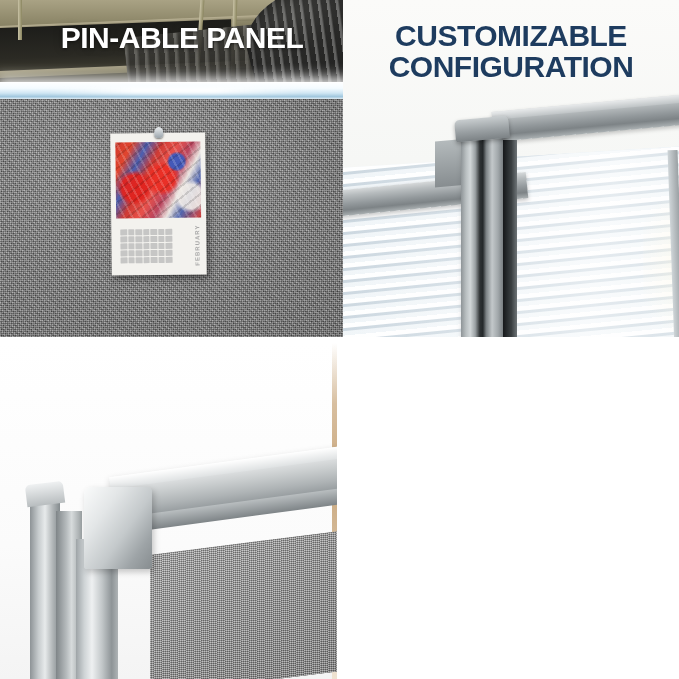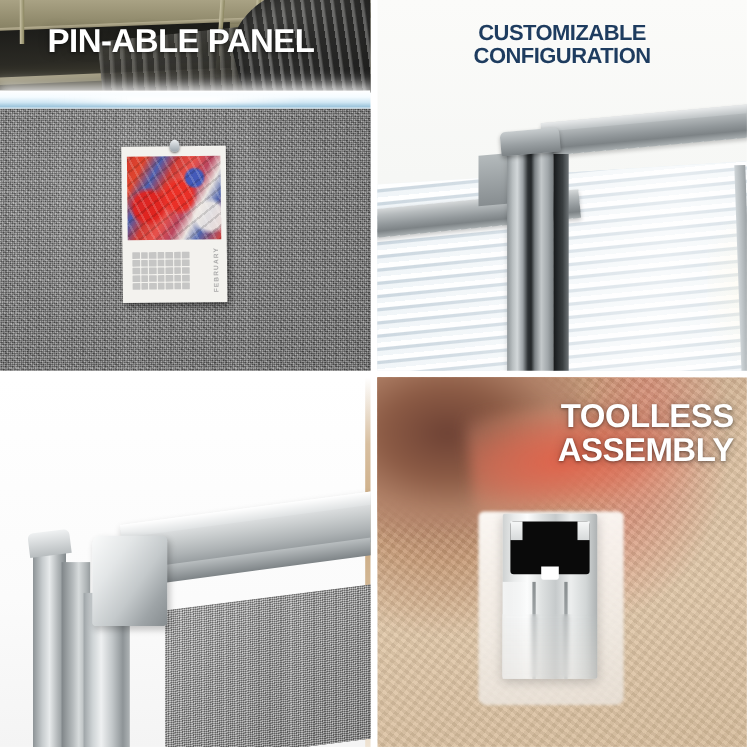--- a/index.html
+++ b/index.html
@@ -20,21 +20,21 @@
     width: 679px;
     height: 679px;
     background: #ffffff;
   }
 
   .quad {
     position: absolute;
     overflow: hidden;
     background: #ffffff;
   }
-  .q-tl { left: 0;     top: 0;     width: 337px; height: 337px; }
+  .q-tl { left: 0;     top: 0;     width: 337px; height: 337px; padding-left: 35px; }
   .q-tr { left: 343px; top: 0;     width: 336px; height: 337px; }
   .q-bl { left: 0;     top: 343px; width: 337px; height: 336px; }
   .q-br { left: 343px; top: 343px; width: 336px; height: 336px; }
 
   .scene {
     position: absolute;
     inset: 0;
     overflow: hidden;
   }
 
@@ -51,21 +51,21 @@
   .caption.light {
     color: #ffffff;
     text-shadow: 0 1px 3px rgba(0,0,0,.45), 0 0 10px rgba(0,0,0,.25);
   }
   .caption.navy {
     color: #1e3c5f;
     text-shadow: 0 1px 1px rgba(255,255,255,.55);
   }
 
   .cap-tl { left: 0; right: 8px; top: 22px; text-align: center; font-size: 30px; }
-  .cap-tr { left: 8px; right: 8px; top: 20px; text-align: center; font-size: 20px; }
+  .cap-tr { left: 8px; right: 8px; top: 20px; text-align: center; font-size: 30px; }
   .cap-bl { left: 8px; right: 14px; top: 18px; text-align: right; font-size: 30px; }
   .cap-br { left: 10px; right: 12px; top: 20px; text-align: right; font-size: 30px; }
 
   
   .ceiling {
     position: absolute; left: 0; top: 0; width: 100%; height: 84px;
     background:
       linear-gradient(180deg, #a9a284 0%, #8d8769 26%, #6f6b52 52%, #55523f 78%, #3a3830 100%);
     overflow: hidden;
   }
@@ -490,35 +490,14 @@
       <div class="alu-cap-b"></div>
       <div class="alu-post-c"></div>
       <div class="alu-post-a"></div>
       <div class="alu-top-rail"></div>
       <div class="alu-bevel"></div>
       <div class="alu-corner"></div>
       <div class="bl-edge-r"></div>
     </div>
   </div>
 
-  <div class="quad q-br">
-    <div class="scene">
-      <div class="br-bg"></div>
-      <div class="hand"></div>
-      <div class="panel-white"></div>
-      <div class="finger"></div>
-      <div class="extrusion">
-        <div class="ext-body"></div>
-        <div class="ext-channel"></div>
-        <div class="ext-lipL"></div>
-        <div class="ext-lipR"></div>
-        <div class="ext-notch"></div>
-        <div class="ext-rib r1"></div>
-        <div class="ext-rib r2"></div>
-        <div class="ext-gloss"></div>
-        <div class="ext-blurmask"></div>
-      </div>
-    </div>
-    <div class="caption light cap-br">TOOLLESS
-ASSEMBLY</div>
-  </div>
 
 </div>
 
 </body></html>

